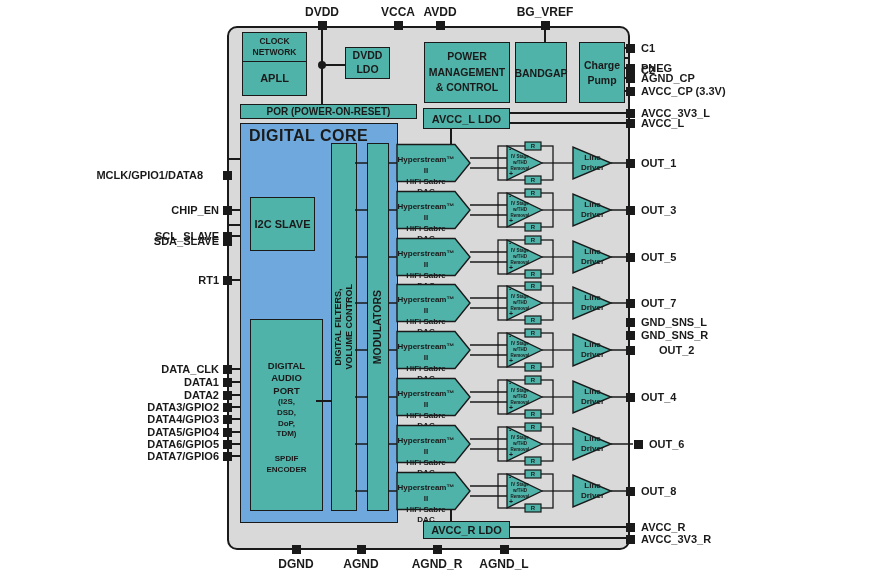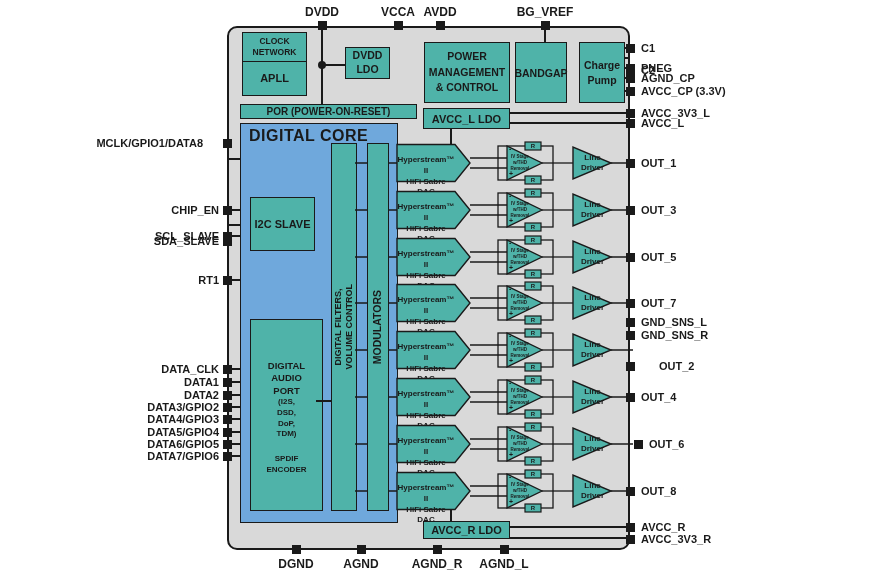--- a/index.html
+++ b/index.html
@@ -399,21 +399,21 @@
     </div>
   <div class="pin-bottom" style="left:437px;">
     <span class="psq"></span>
     <span class="plabel">AGND_R</span>
     </div>
   <div class="pin-bottom" style="left:504px;">
     <span class="psq"></span>
     <span class="plabel">AGND_L</span>
     </div>
 
-  <div class="pin-left" style="top:137px;gap:20px;">
+  <div class="pin-left" style="top:169px;gap:20px;">
     <span class="plabel">MCLK/GPIO1/DATA8</span>
     <span class="psq"></span>
     </div>
   <div class="pin-left" style="top:204px;">
     <span class="plabel">CHIP_EN</span>
     <span class="psq"></span>
     </div>
   <div class="pin-left" style="top:219px;margin-top:16px;">
     <span class="plabel">SDA_SLAVE</span>
     <span class="psq"></span>
@@ -504,21 +504,21 @@
     <span class="plabel">OUT_7</span>
     </div>
   <div class="pin-right" style="top:316px;">
     <span class="psq"></span>
     <span class="plabel">GND_SNS_L</span>
     </div>
   <div class="pin-right" style="top:329px;">
     <span class="psq"></span>
     <span class="plabel">GND_SNS_R</span>
     </div>
-  <div class="pin-right" style="top:360px;gap:24px;">
+  <div class="pin-right" style="top:344px;gap:24px;">
     <span class="psq"></span>
     <span class="plabel">OUT_2</span>
     </div>
   <div class="pin-right" style="top:391px;">
     <span class="psq"></span>
     <span class="plabel">OUT_4</span>
     </div>
   <div class="pin-right" style="top:438px;padding-left:8px;">
     <span class="psq"></span>
     <span class="plabel">OUT_6</span>

